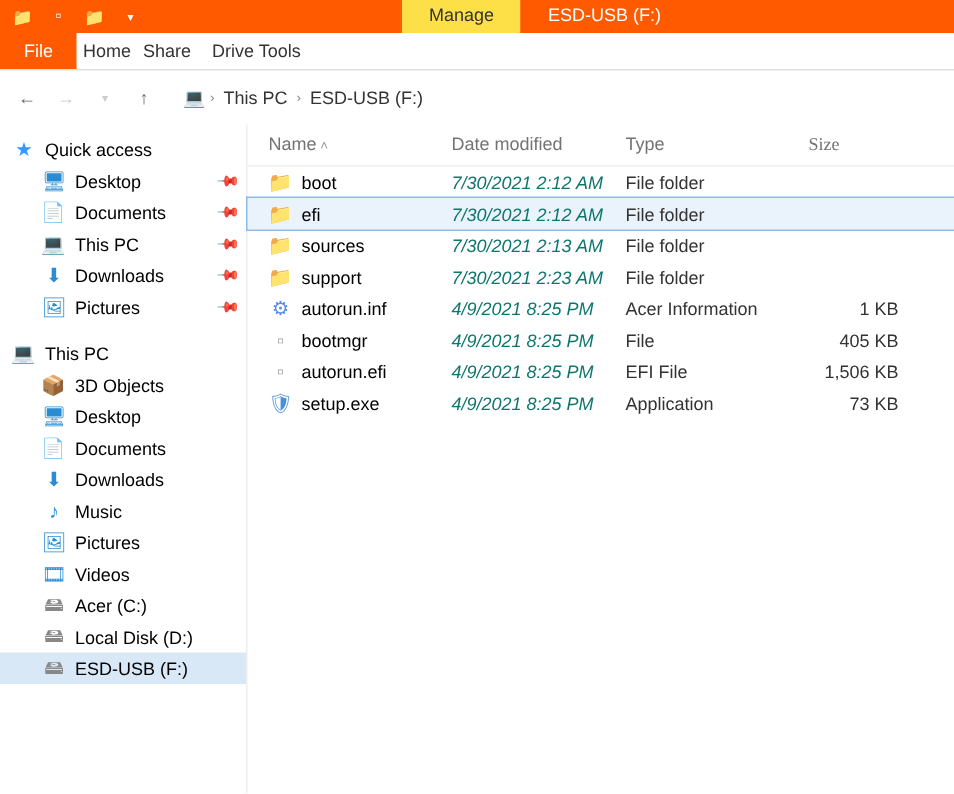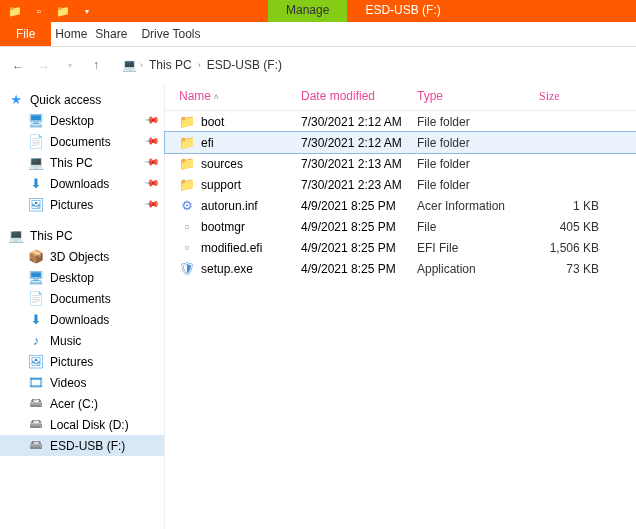--- a/index.html
+++ b/index.html
@@ -3,21 +3,21 @@
 <meta charset="utf-8">
 <style>
 * { box-sizing: border-box; margin: 0; padding: 0; font-family: "Segoe UI", sans-serif; font-size: 12px; }
 body { width: 636px; height: 529px; overflow: hidden; background: #fff; user-select: none; }
 
 .titlebar { height: 22px; background: #ff5a00; display: flex; align-items: stretch; }
 .titlebar .qat { display: flex; align-items: center; gap: 2px; padding-left: 4px; }
 .titlebar .qat span { width: 22px; height: 18px; display: flex; align-items: center; justify-content: center; color: #fff; font-size: 11px; }
 .titlebar .contextual { margin-left: 170px; display: flex; }
 .titlebar .contextual .tab { padding: 3px 18px; color: #fff; font-size: 12px; }
-.titlebar .contextual .tab.manage { background: #84cc16; color: #333; }
+.titlebar .contextual .tab.manage { background: #fde047; color: #333; }
 .titlebar .contextual .tab.title { background: #ff5a00; color: #fff; }
 
 .ribbon { height: 25px; background: #fff; display: flex; align-items: stretch; border-bottom: 1px solid #e0e0e0; }
 .ribbon .file { background: #ff5a00; color: #fff; padding: 4px 16px; display: flex; align-items: center; }
 .ribbon .tab { padding: 4px 4px; color: #333; display:flex; align-items:center; }
 .ribbon .tab.drivetools { margin-left: 6px; }
 
 .navbar { height: 36px; display: flex; align-items: center; padding: 0 8px; gap: 6px; }
 .navbar .navbtn { width: 20px; height: 20px; display:flex; align-items:center; justify-content:center; color:#666; }
 .navbar .navbtn.disabled { color:#ccc; }
@@ -46,32 +46,32 @@
 .icon.drive{color:#888;}
 .icon.usb{color:#888;}
 .icon.obj3d{color:#2a8dd4;}
 .icon.folder{color:#ffcc4d;}
 .icon.file{color:#999;}
 .icon.gear{color:#5b8def;}
 .icon.shield{color:#4a90d9;}
 
 .filepane { flex:1; display:flex; flex-direction:column; }
 .colheaders { display:flex; border-bottom:1px solid #eee; padding: 6px 0; }
-.colheaders .col { color:#ec4899; font-size:12px; padding-left:8px; }
+.colheaders .col { color:#737373; font-size:12px; padding-left:8px; }
 .colheaders .col.sort::after{ content:" ˄"; font-size:9px; color:#999;}
 .col.name{ width:128px; padding-left:14px;}
 .col.date{ width:116px;}
 .col.type{ width:122px;}
 .col.size{ width:80px; text-align:left;font-family:Liberation Serif, serif;}
 
 .rows .row { display:flex; align-items:center; height:21px; padding-left:6px;}
 .rows .row.selected { outline:1px solid #8db8e8; background:#eaf3fb; }
 .rows .cell { padding-left:8px; overflow:hidden; white-space:nowrap; text-overflow:ellipsis; }
 .rows .cell.name{ width:122px; display:flex; align-items:center; gap:6px; padding-left:8px;}
-.rows .cell.date{ width:116px; color:#000000;}
+.rows .cell.date{ width:116px; color:#0f766e;font-style:italic;}
 .rows .cell.type{ width:122px; color:#333;}
 .rows .cell.size{ width:80px; text-align:right; padding-right:12px; color:#333;}
 </style>
 </head>
 <body>
 
 <div class="titlebar">
   <div class="qat">
     <span>📁</span>
     <span>▫</span>
@@ -243,21 +243,21 @@
             <span class="icon file">▫</span>
             <span>bootmgr</span>
           </div>
           <div class="cell date">4/9/2021 8:25 PM</div>
           <div class="cell type">File</div>
           <div class="cell size">405 KB</div>
         </div>
         <div class="row">
           <div class="cell name">
             <span class="icon file">▫</span>
-            <span>modified.efi</span>
+            <span>autorun.efi</span>
           </div>
           <div class="cell date">4/9/2021 8:25 PM</div>
           <div class="cell type">EFI File</div>
           <div class="cell size">1,506 KB</div>
         </div>
         <div class="row">
           <div class="cell name">
             <span class="icon shield">🛡</span>
             <span>setup.exe</span>
           </div>

